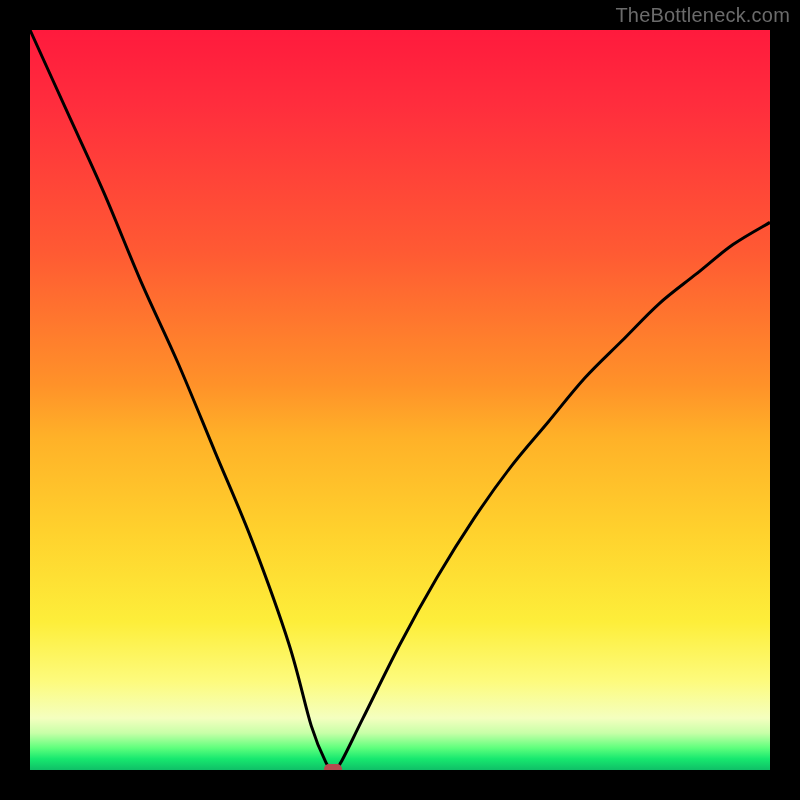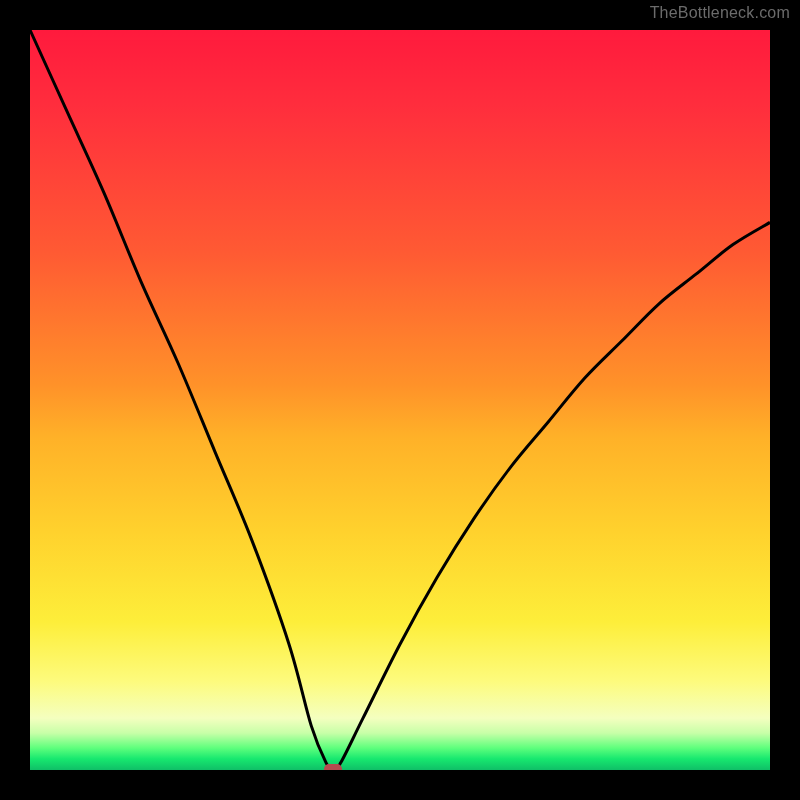--- a/index.html
+++ b/index.html
@@ -44,21 +44,21 @@
       #5fff7d 97%,
       #17e86f 98.5%,
       #0fbf67 100%
     );
   }
   .watermark {
     position: absolute;
     top: 4px;
     right: 10px;
     color: #6b6b6b;
-    font-size: 16px;
+    font-size: 20px;
     letter-spacing: 0.2px;
     user-select: none;
   }
   .marker {
     position: absolute;
     width: 18px;
     height: 12px;
     border-radius: 5px;
     background: #b74a4f;
     transform: translate(-50%, -50%);

